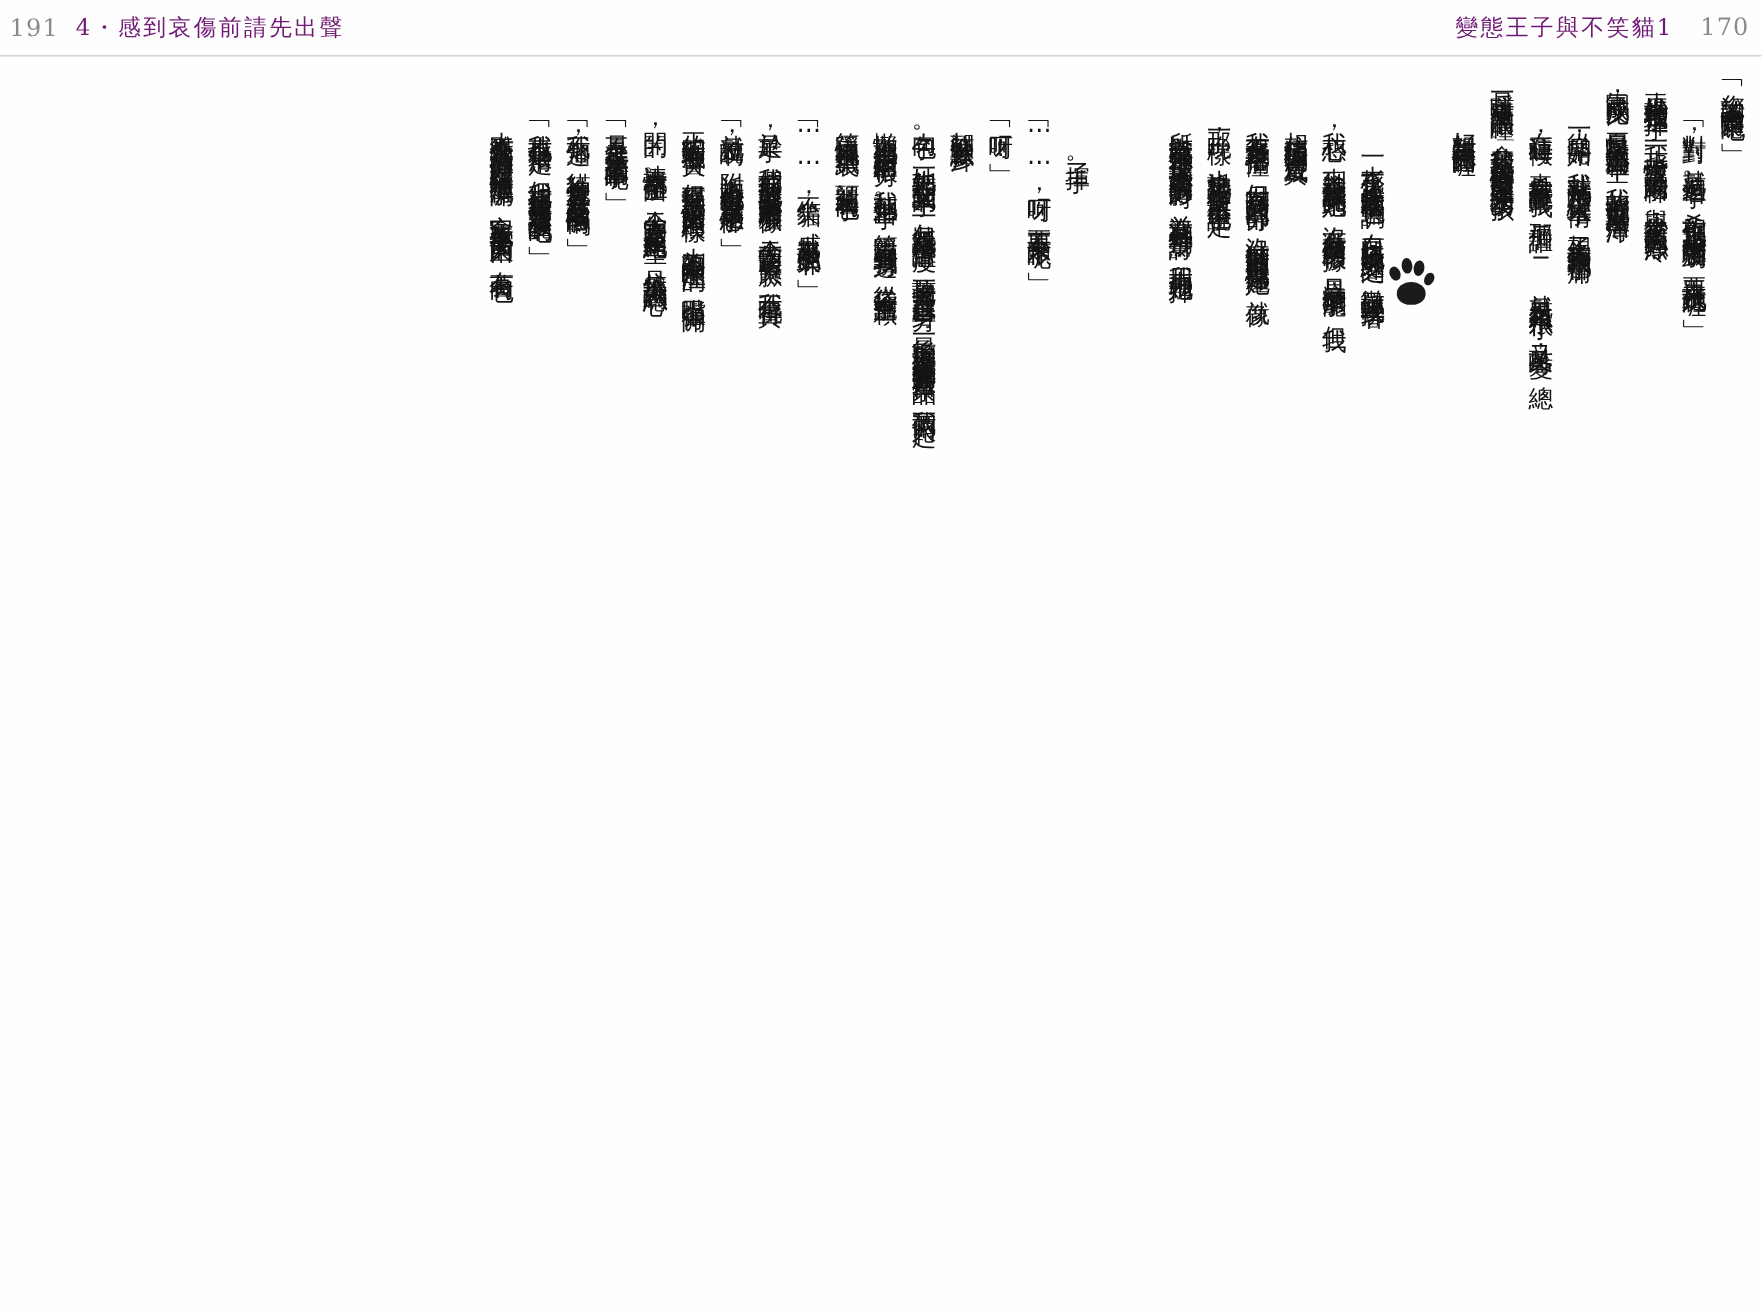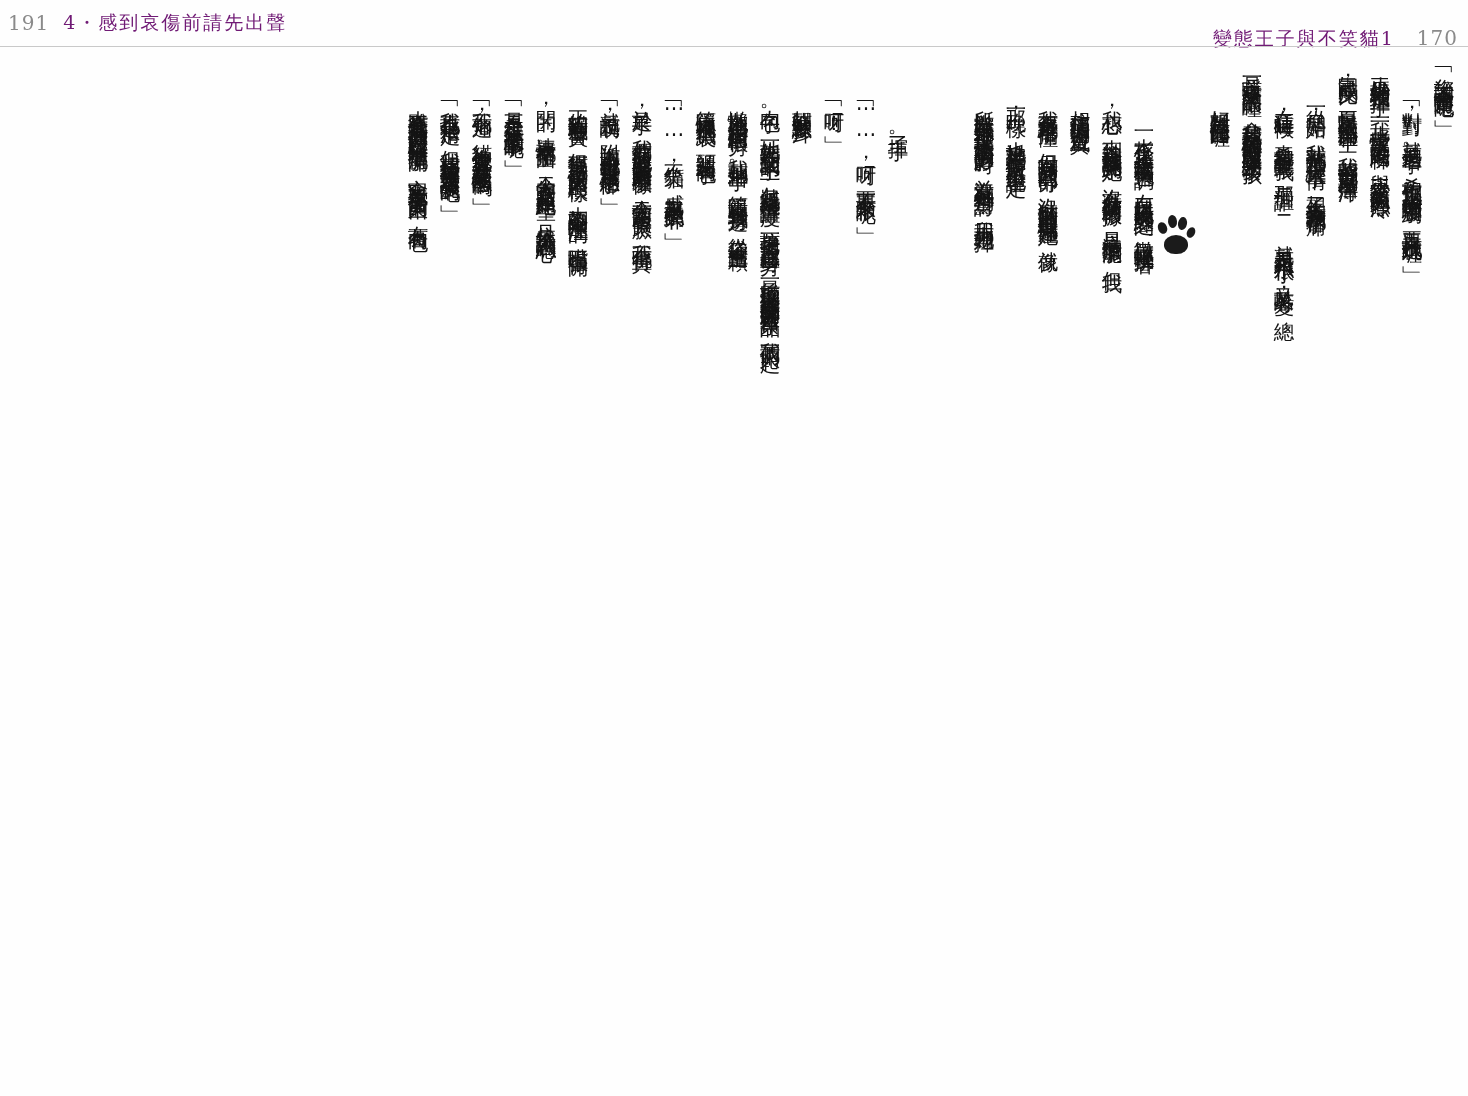--- a/index.html
+++ b/index.html
@@ -32,21 +32,20 @@
     color: #555;
   }
   .header-right {
     position: absolute;
     top: 10px;
     right: 10px;
     display: flex;
     align-items: baseline;
     gap: 22px;
     color: #555;
-    margin-top: 16px;
   }
   .folio {
     font-size: 20px;
     color: #8a8a8a;
     letter-spacing: 1px;
   }
   .run-title {
     font-size: 19px;
     color: #701a75;
     letter-spacing: 2px;

